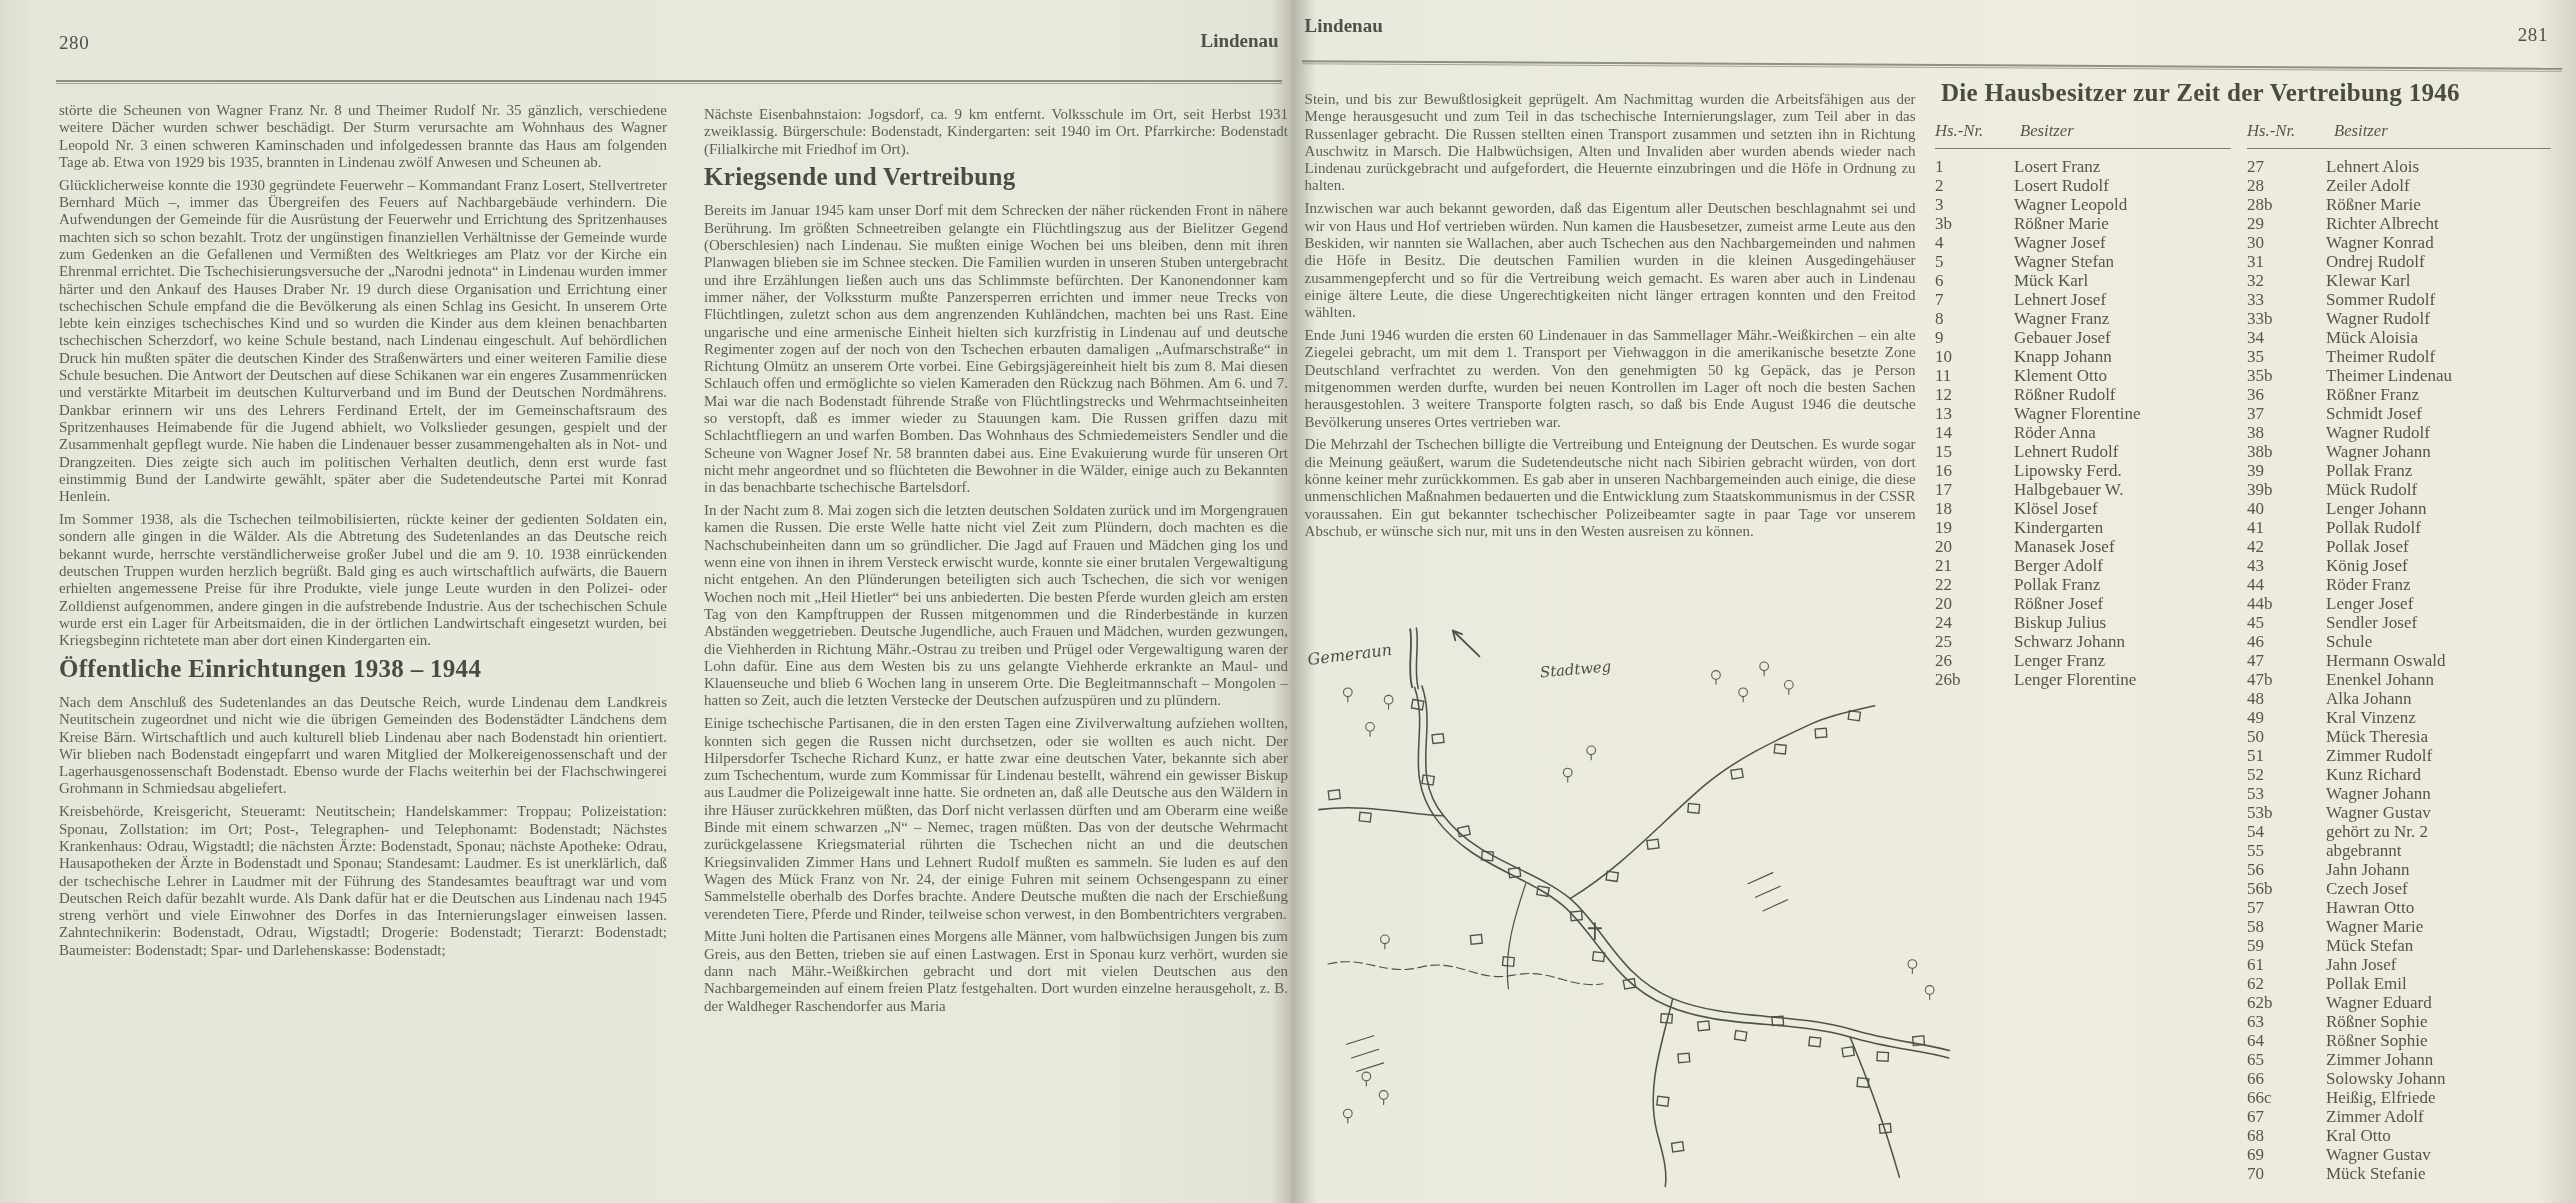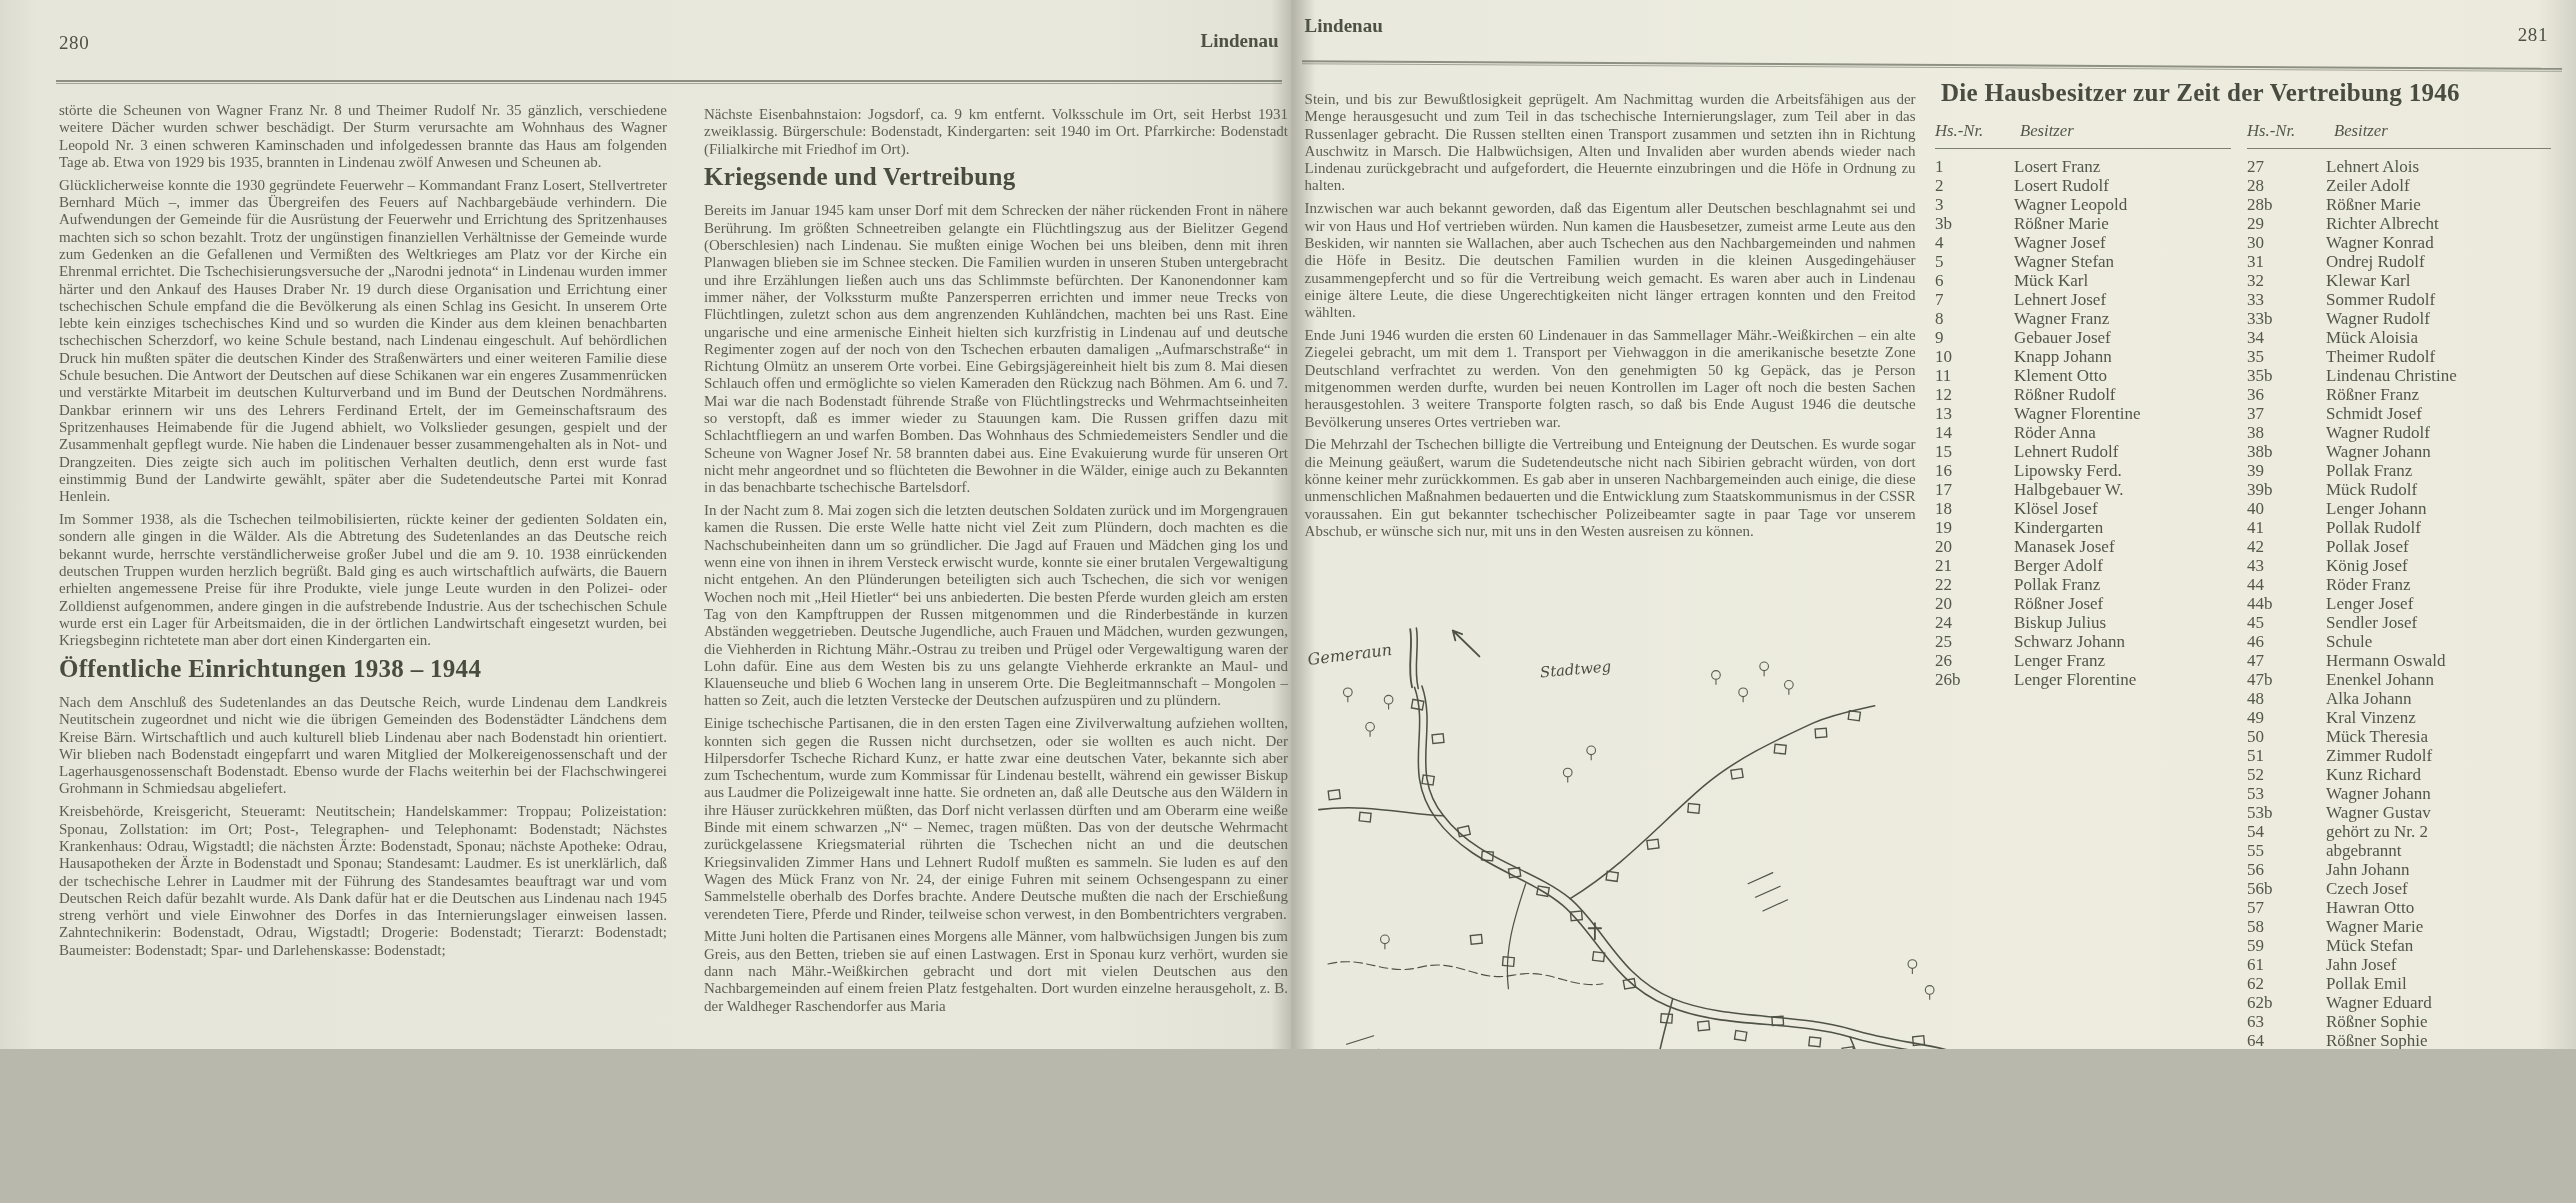--- a/index.html
+++ b/index.html
@@ -1,16 +1,16 @@
 <!DOCTYPE html>
 <html style="font-size:10px"><head>
 <meta charset="utf-8">
 <style>
   html,body{margin:0;padding:0;background:#b9b8ac;}
-  #spread{position:relative;width:2576px;height:1049px;overflow:hidden;
+  #spread{position:relative;width:2576px;height:1203px;overflow:hidden;
     font-family:"Liberation Serif","DejaVu Serif",serif;color:#5c5f53;}
   .page{position:absolute;top:0;height:1203px;}
   #page-left{left:0;width:1291px;background:linear-gradient(90deg,#dcdbcf 0px,#e7e6da 37px,#e9e8dc 85%,#e2e1d5 100%);}
   #page-right{left:1291px;width:1285px;background:linear-gradient(90deg,#d8d7cb 0,#eae9dd 28px,#edecdf 60%,#eceadd 97%,#d4d3c7 100%);}
   #spine-shadow{position:absolute;left:1271px;top:0;width:44px;height:1203px;
     background:linear-gradient(90deg,rgba(90,88,75,0) 0,rgba(90,88,75,.28) 50%,rgba(90,88,75,0) 100%);pointer-events:none;}
   .runhead{position:absolute;font-size:19px;color:#4e5146;}
   .pagenum{font-weight:normal;letter-spacing:0.6px;}
   .rule{position:absolute;height:1.9px;background:#6e7265;opacity:.75;}
   .rule:after{content:"";display:block;margin-top:2.5px;height:0.6px;background:#8b8e80;}
@@ -215,21 +215,21 @@
         <div class="orow"><span class="onr">28</span><span class="oname">Zeiler Adolf</span></div>
         <div class="orow"><span class="onr">28b</span><span class="oname">Rößner Marie</span></div>
         <div class="orow"><span class="onr">29</span><span class="oname">Richter Albrecht</span></div>
         <div class="orow"><span class="onr">30</span><span class="oname">Wagner Konrad</span></div>
         <div class="orow"><span class="onr">31</span><span class="oname">Ondrej Rudolf</span></div>
         <div class="orow"><span class="onr">32</span><span class="oname">Klewar Karl</span></div>
         <div class="orow"><span class="onr">33</span><span class="oname">Sommer Rudolf</span></div>
         <div class="orow"><span class="onr">33b</span><span class="oname">Wagner Rudolf</span></div>
         <div class="orow"><span class="onr">34</span><span class="oname">Mück Aloisia</span></div>
         <div class="orow"><span class="onr">35</span><span class="oname">Theimer Rudolf</span></div>
-        <div class="orow"><span class="onr">35b</span><span class="oname">Lindenau Christine</span></div>
+        <div class="orow"><span class="onr">35b</span><span class="oname">Theimer Lindenau</span></div>
         <div class="orow"><span class="onr">36</span><span class="oname">Rößner Franz</span></div>
         <div class="orow"><span class="onr">37</span><span class="oname">Schmidt Josef</span></div>
         <div class="orow"><span class="onr">38</span><span class="oname">Wagner Rudolf</span></div>
         <div class="orow"><span class="onr">38b</span><span class="oname">Wagner Johann</span></div>
         <div class="orow"><span class="onr">39</span><span class="oname">Pollak Franz</span></div>
         <div class="orow"><span class="onr">39b</span><span class="oname">Mück Rudolf</span></div>
         <div class="orow"><span class="onr">40</span><span class="oname">Lenger Johann</span></div>
         <div class="orow"><span class="onr">41</span><span class="oname">Pollak Rudolf</span></div>
         <div class="orow"><span class="onr">42</span><span class="oname">Pollak Josef</span></div>
         <div class="orow"><span class="onr">43</span><span class="oname">König Josef</span></div>

